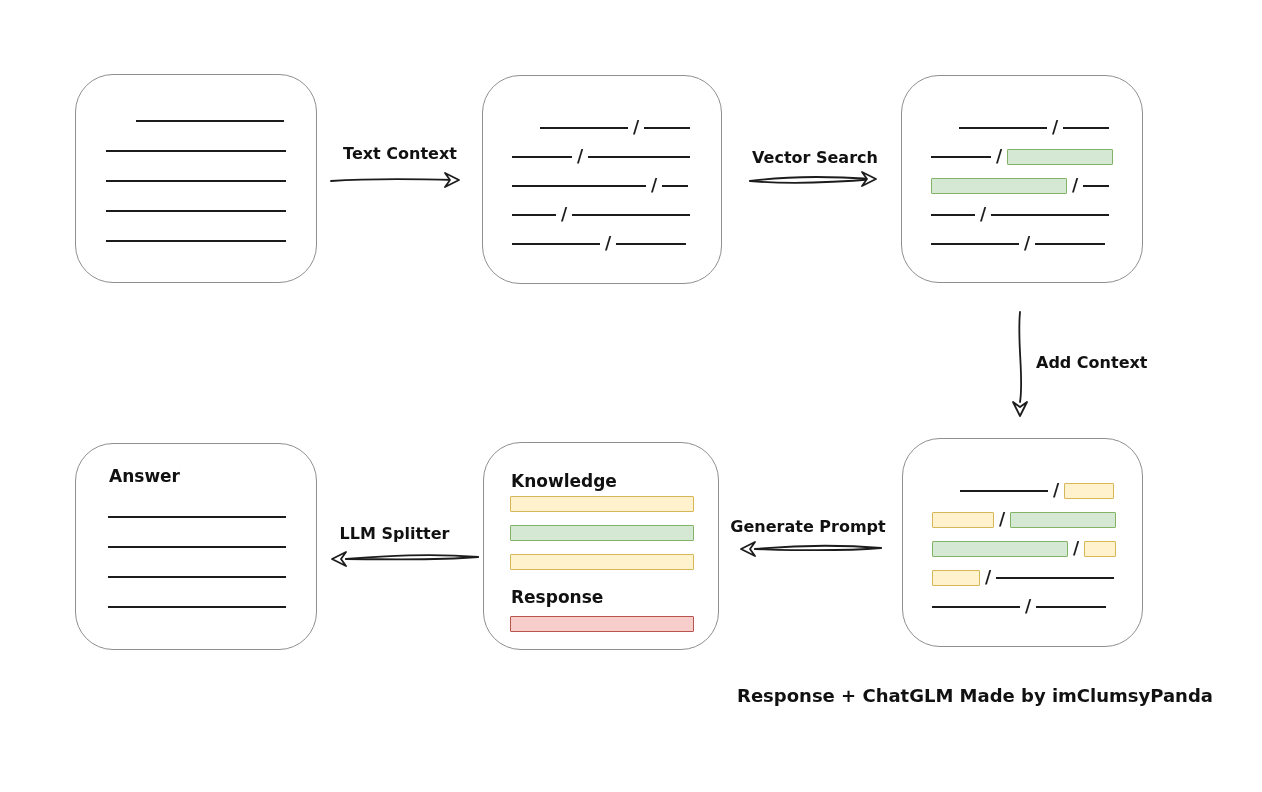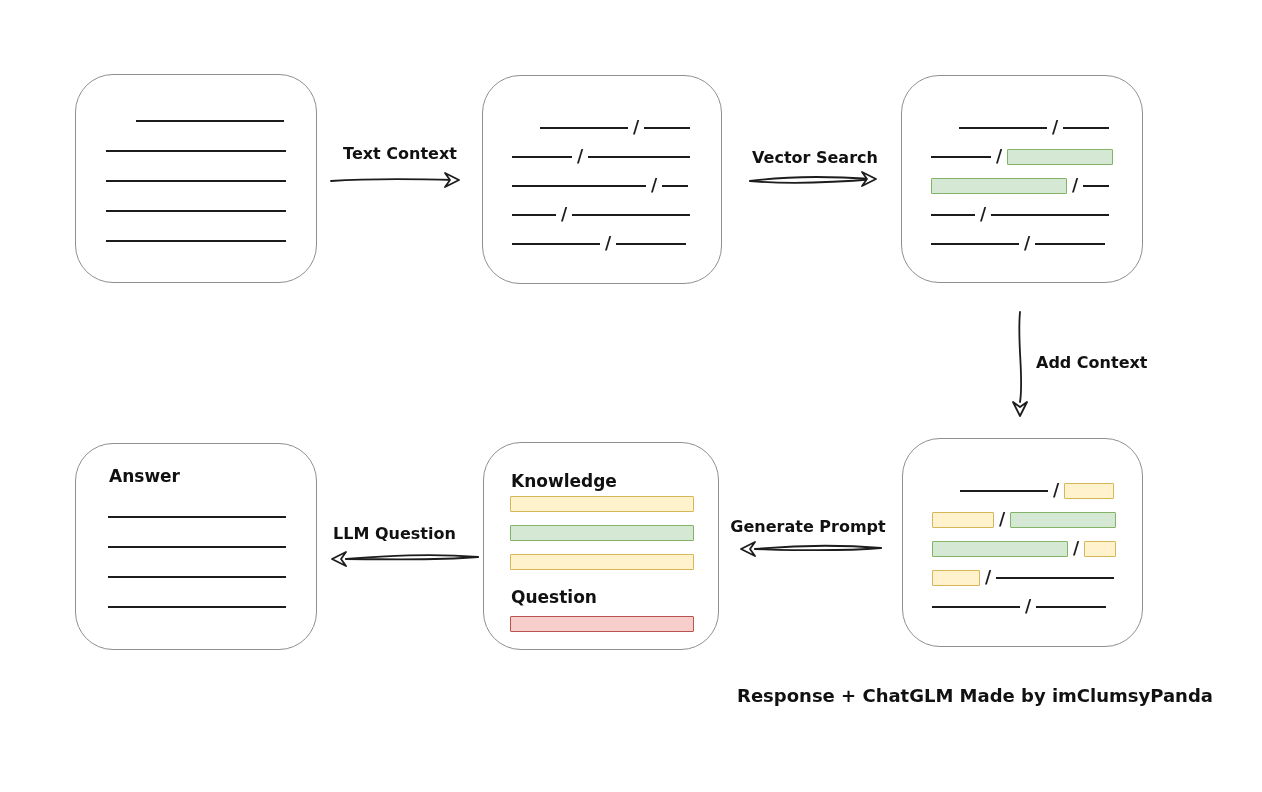--- a/index.html
+++ b/index.html
@@ -160,21 +160,21 @@
       </div>
   </div>
 
   <div class="node" id="box-prompt">
     <div class="box-title" id="knowledge-title">Knowledge</div>
     <div class="prompt-bars" id="knowledge-bars">
         <div class="bar bar-yellow"></div>
         <div class="bar bar-green"></div>
         <div class="bar bar-yellow"></div>
       </div>
-    <div class="box-title" id="question-title">Question</div>
+    <div class="box-title" id="question-title">Response</div>
     <div class="bar bar-red" id="question-bar"></div>
   </div>
 
   <div class="node" id="box-answer">
     <div class="box-title" id="answer-title">Answer</div>
     <div class="answer-lines" id="answer-lines">
         <div class="answer-line"></div>
         <div class="answer-line"></div>
         <div class="answer-line"></div>
         <div class="answer-line"></div>
@@ -206,17 +206,17 @@
   <svg class="arrow" id="arrow-llm-response" style="left:320px;top:543px;" width="165" height="30" viewBox="0 0 165 30">
     <path d="M158,14 C110,10 65,13 26,16"></path>
     <path d="M158,14 C110,18 65,16 26,16"></path>
     <path class="head" d="M26,9 L12,16 L26,23 L21,16 Z"></path>
   </svg>
 
   <div class="edge-label" id="lbl-text-splitter">Text Context</div>
   <div class="edge-label" id="lbl-vector-search">Vector Search</div>
   <div class="edge-label" id="lbl-add-context">Add Context</div>
   <div class="edge-label" id="lbl-generate-prompt">Generate Prompt</div>
-  <div class="edge-label" id="lbl-llm-response">LLM Question</div>
+  <div class="edge-label" id="lbl-llm-response">LLM Splitter</div>
 
   <div id="caption">Response + ChatGLM Made by imClumsyPanda</div>
 
 </div>
 
 </body></html>

